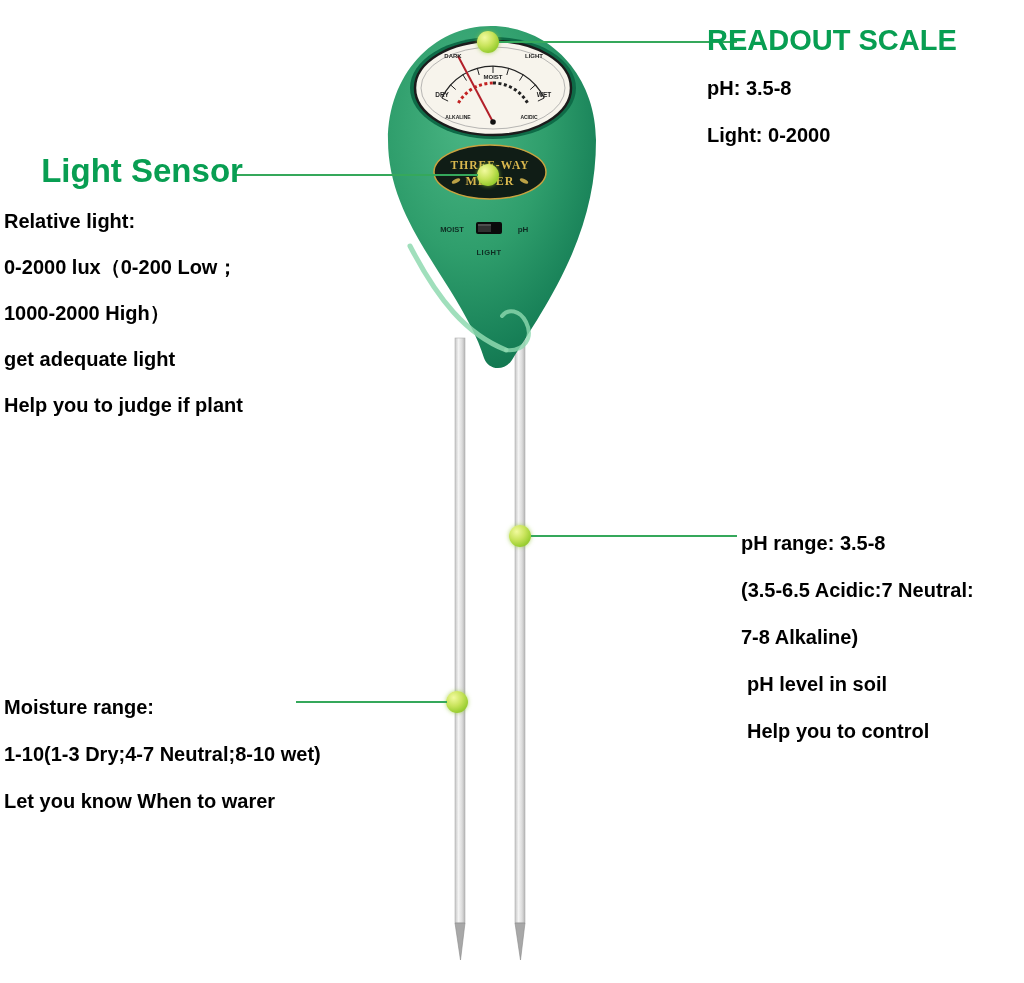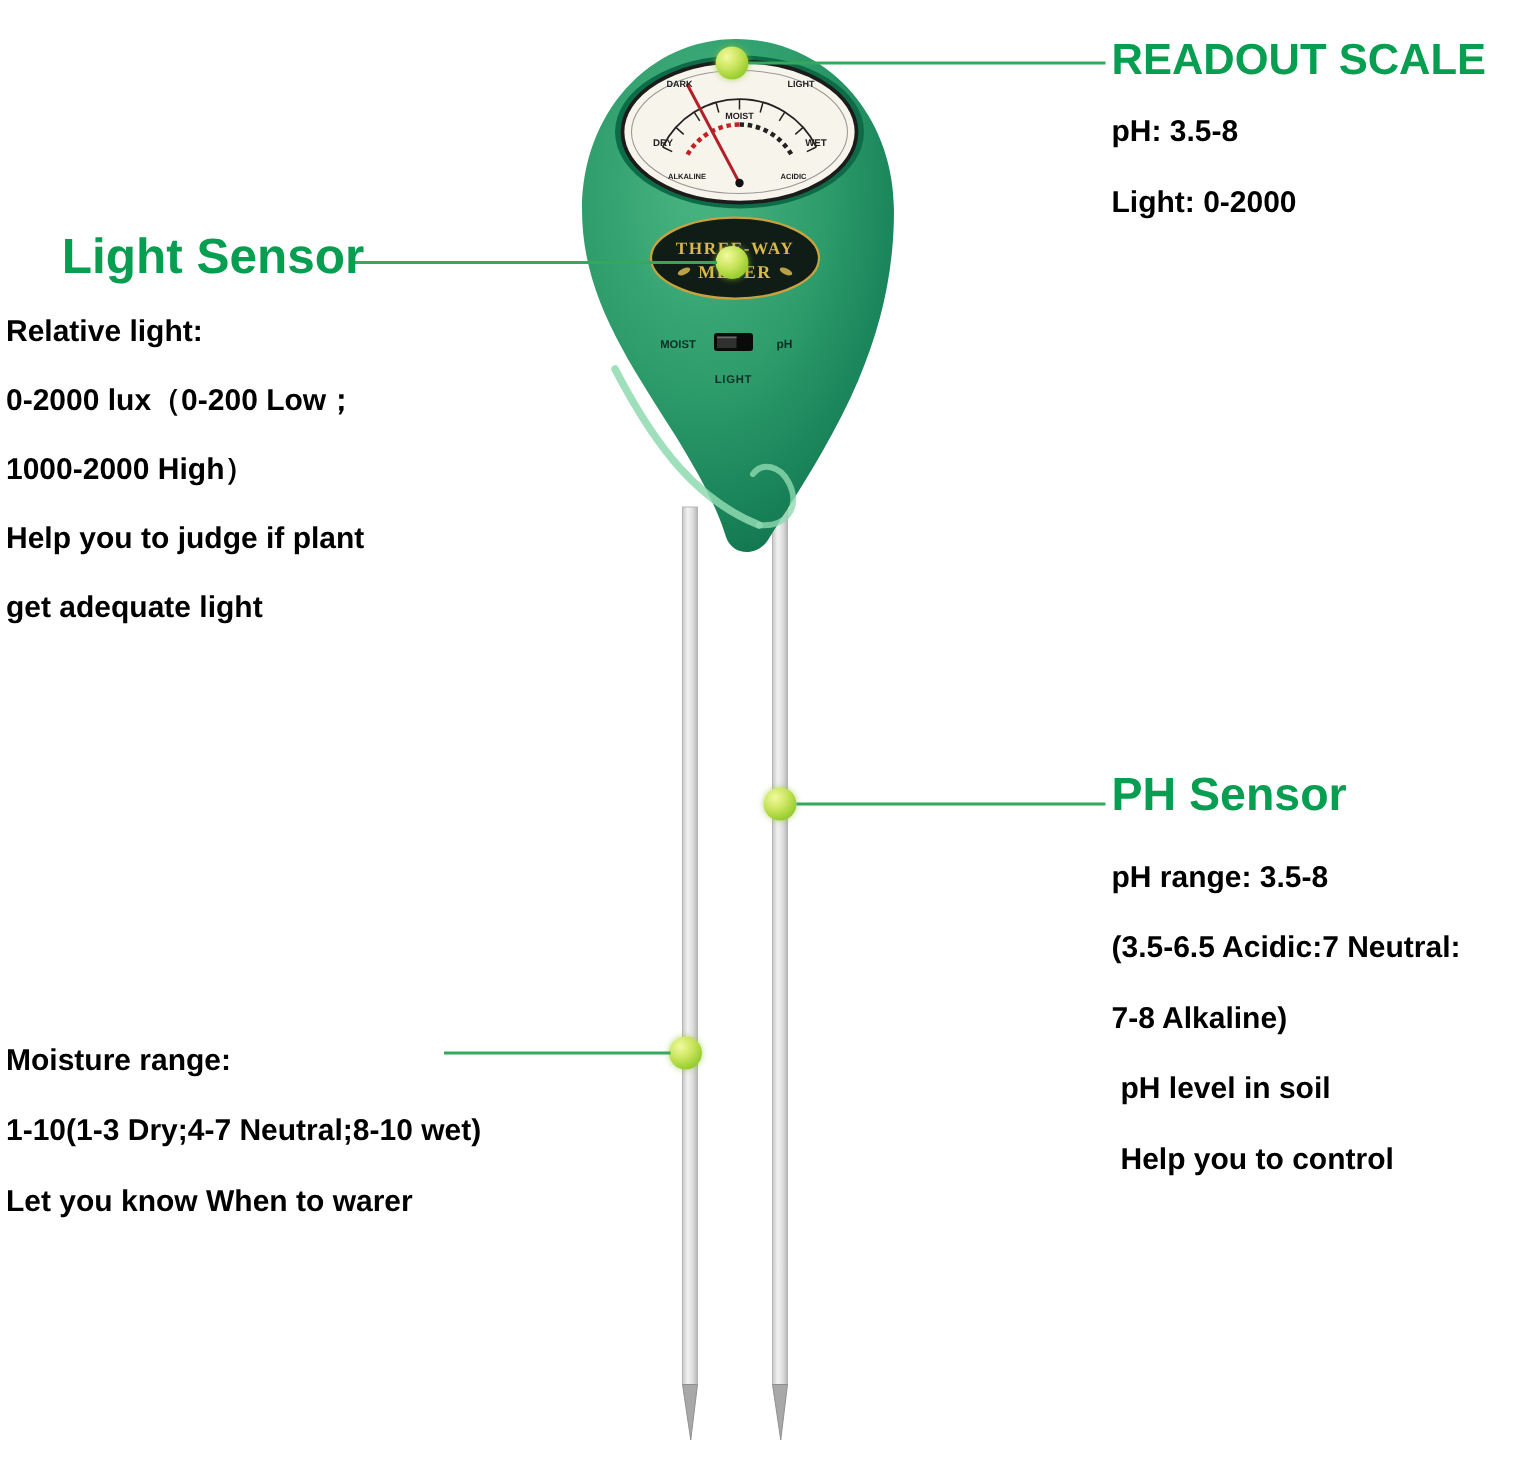--- a/index.html
+++ b/index.html
@@ -115,37 +115,36 @@
   <div class="dot" style="left:477px;top:31px;"></div>
   <div class="dot" style="left:477px;top:164px;"></div>
   <div class="dot" style="left:509px;top:525px;"></div>
   <div class="dot" style="left:446px;top:691px;"></div>
 
   <div class="callout-line" style="left:499px;top:41px;width:238px;"></div>
   <div class="callout-line" style="left:234px;top:174px;width:244px;"></div>
   <div class="callout-line" style="left:531px;top:535px;width:206px;"></div>
   <div class="callout-line" style="left:296px;top:701px;width:151px;"></div>
 
-  <div class="callout-block lh31" style="left:741px;top:24px;">
+  <div class="callout-block lh31" style="left:707px;top:24px;">
     <div class="callout-title t-readout">READOUT SCALE</div>
     <div class="callout-text">pH: 3.5-8</div>
     <div class="callout-text">Light: 0-2000</div>
   </div>
 
   <div class="callout-block lh30" style="left:4px;top:152px;">
     <div class="callout-title t-light">Light Sensor</div>
     <div class="callout-text">Relative light:</div>
     <div class="callout-text">0-2000 lux（0-200 Low；</div>
     <div class="callout-text">1000-2000 High）</div>
+    <div class="callout-text">get adequate light</div>
     <div class="callout-text">Help you to judge if plant</div>
-    <div class="callout-text">get adequate light</div>
   </div>
 
   <div class="callout-block lh31" style="left:741px;top:512px;">
-    <div class="callout-title t-ph">PH Sensor</div>
     <div class="callout-text">pH range: 3.5-8</div>
     <div class="callout-text">(3.5-6.5 Acidic:7 Neutral:</div>
     <div class="callout-text">7-8 Alkaline)</div>
     <div class="callout-text" style="margin-left:6px;">pH level in soil</div>
     <div class="callout-text" style="margin-left:6px;">Help you to control</div>
   </div>
 
   <div class="callout-block lh31" style="left:4px;top:676px;">
     <div class="callout-text">Moisture range:</div>
     <div class="callout-text">1-10(1-3 Dry;4-7 Neutral;8-10 wet)</div>

